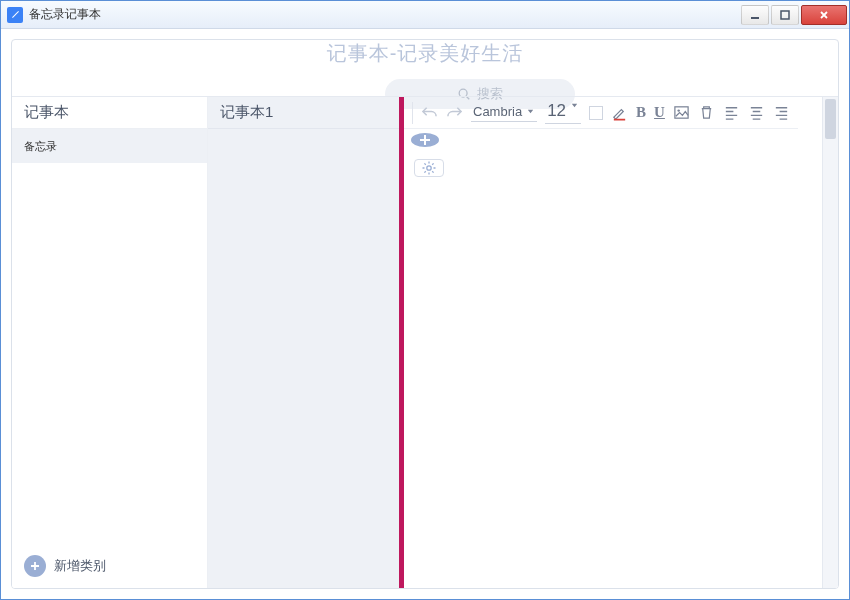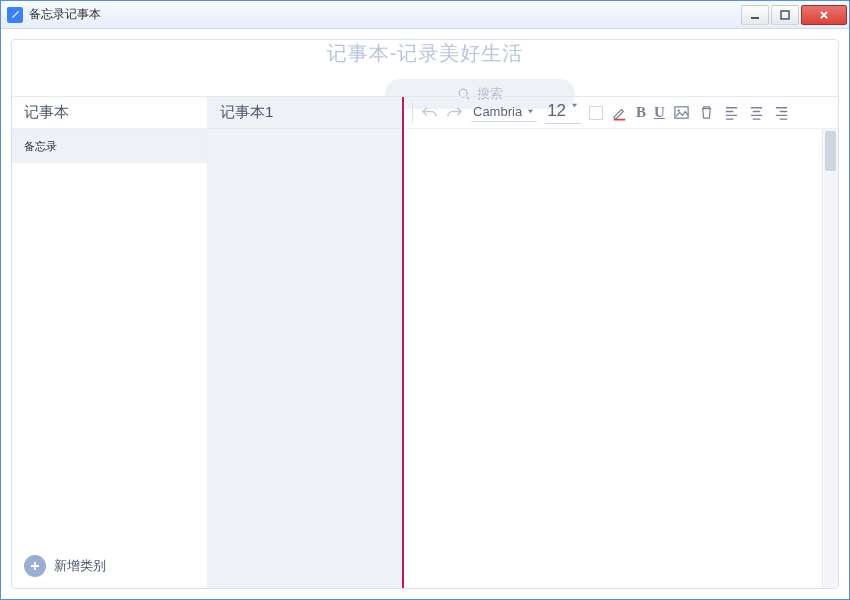--- a/index.html
+++ b/index.html
@@ -22,29 +22,29 @@
 .search svg { width: 14px; height: 14px; }
 .search-ph { font-size: 13px; color: #b7bfcc; }
 .topbar-spacer { flex: 1; }
 .circle-btn { width: 28px; height: 28px; border-radius: 50%; background: #9aaed4; display: flex; align-items: center; justify-content: center; }
 .circle-btn svg { width: 14px; height: 14px; }
 .settings-btn { width: 30px; height: 28px; border: 1px solid #d7dde8; border-radius: 4px; display: flex; align-items: center; justify-content: center; margin-left: 8px; }
 .settings-btn svg { width: 16px; height: 16px; }
 .main { flex: 1; display: flex; border-top: 1px solid #e5e9f0; }
 .col { display: flex; flex-direction: column; }
 .col-cat { width: 196px; background: #fff; border-right: 1px solid #eceff4; }
-.col-notes { width: 196px; background: #eef1f6; border-right: 2px solid #be185d; }
+.col-notes { width: 196px; background: #eef1f6; border-right: 5px solid #be185d; }
 .col-header { height: 32px; display: flex; align-items: center; padding: 0 12px; font-size: 15px; color: #4a5568; border-bottom: 1px solid #eceff4; }
 .col-notes .col-header { background: #eef1f6; border-bottom: 1px solid #e2e6ee; }
 .col-body { flex: 1; }
 .cat-item { height: 34px; display: flex; align-items: center; padding: 11px 12px; font-size: 11px; color: #333; background: #eef1f6; }
 .col-footer { height: 44px; display: flex; align-items: center; padding: 0 12px; gap: 8px; font-size: 13px; color: #4a5568; text-align: center; }
 .col-footer .plus { width: 22px; height: 22px; border-radius: 50%; background: #9aaed4; display: flex; align-items: center; justify-content: center; }
 .col-footer .plus svg { width: 12px; height: 12px; }
-.editor { flex: 1; display: flex; flex-direction: column; }
+.editor { flex: 1; display: flex; flex-direction: row; }
 .toolbar { height: 32px; border-bottom: 1px solid #eceff4; display: flex; align-items: center; padding: 0 8px; gap: 8px; }
 .tb-divider-v { width: 1px; height: 22px; background: #e0e4ec; }
 .tb-btn { display: flex; align-items: center; justify-content: center; color: #a9b2c3; height: 24px; }
 .tb-btn svg { width: 17px; height: 17px; }
 .font-select { display: flex; align-items: center; gap: 4px; font-size: 13px; color: #5a6475; border-bottom: 1px solid #cfd5e0; padding: 0 2px 2px; }
 .font-select svg { width: 9px; height: 9px; }
 .size-select { display: flex; gap: 4px; font-size: 17px; color: #5a6475; border-bottom: 1px solid #cfd5e0; padding: 0 2px 2px; }
 .size-select svg { width: 9px; height: 9px; }
 .color-swatch { width: 14px; height: 14px; background: #fff; border: 1px solid #cfd5e0; }
 .tool-bold { font-weight: bold; font-size: 15px; color: #7a8396; font-family: Georgia, serif; }

